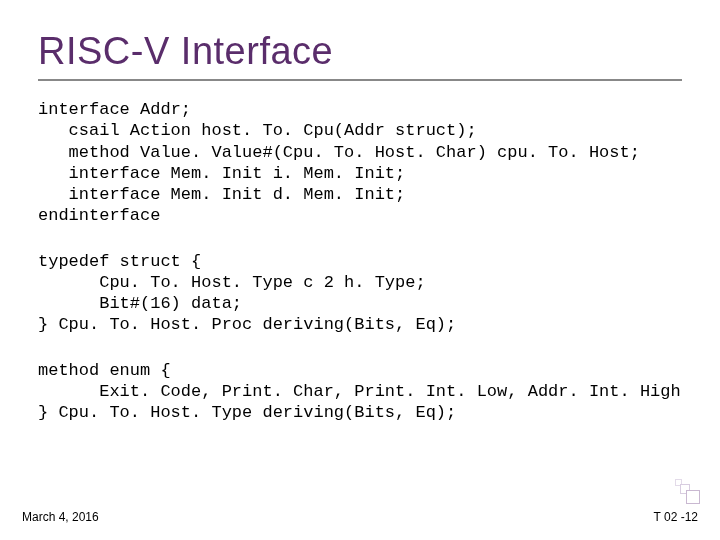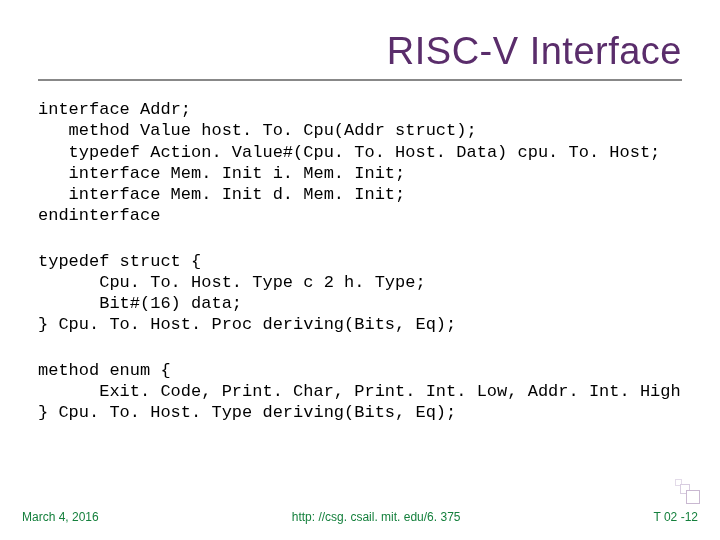--- a/index.html
+++ b/index.html
@@ -15,21 +15,20 @@
     padding: 30px 38px 0 38px;
     position: relative;
   }
   .title {
     font-family: Verdana, Geneva, sans-serif;
     font-size: 38px;
     font-weight: 400;
     color: #5a2d6b;
     margin-bottom: 2px;
     letter-spacing: 0.5px;
-    text-align: right;
   }
   .title-rule {
     border: none;
     border-top: 2px solid #888888;
     margin: 6px 0 18px 0;
     width: 100%;
   }
   .code-block {
     font-family: "Courier New", Courier, monospace;
     font-size: 17px;
@@ -42,21 +41,21 @@
   .footer {
     position: absolute;
     bottom: 16px;
     left: 0;
     width: 720px;
     padding: 0 22px;
     display: flex;
     justify-content: space-between;
     font-family: Verdana, Geneva, sans-serif;
     font-size: 12px;
-    color: #15803d;
+    color: #000000;
   }
   .corner-accent {
     position: absolute;
     right: 20px;
     bottom: 36px;
     width: 26px;
     height: 26px;
   }
   .corner-accent .sq1 {
     position: absolute;
@@ -81,22 +80,22 @@
   }
 </style>
 </head>
 <body>
 
 <div class="slide">
   <h1 class="title">RISC-V Interface</h1>
   <hr class="title-rule">
 
   <div class="code-block"><span class="kw">interface</span><span> Addr;</span>
-<span class="kw">   method Value</span><span> host. To. Cpu(Addr struct);</span>
-<span class="kw">   typedef Action. Value</span><span>#(Cpu. To. Host. Data) cpu. To. Host;</span>
+<span class="kw">   csail Action</span><span> host. To. Cpu(Addr struct);</span>
+<span class="kw">   method Value. Value</span><span>#(Cpu. To. Host. Char) cpu. To. Host;</span>
 <span class="kw">   interface</span><span> Mem. Init i. Mem. Init;</span>
 <span class="kw">   interface</span><span> Mem. Init d. Mem. Init;</span>
 <span class="kw">endinterface</span></div>
 
   <div class="code-block"><span class="kw">typedef struct</span><span> {</span>
 <span>      Cpu. To. Host. Type c 2 h. Type;</span>
 <span>      Bit#(16) data;</span>
 <span>} Cpu. To. Host. Proc </span><span class="kw">deriving(Bits, Eq)</span><span>;</span></div>
 
   <div class="code-block"><span class="kw">method enum</span><span> {</span>
@@ -104,16 +103,15 @@
 <span>} Cpu. To. Host. Type </span><span class="kw">deriving(Bits, Eq)</span><span>;</span></div>
 
   <div class="corner-accent">
     <div class="sq3"></div>
     <div class="sq2"></div>
     <div class="sq1"></div>
   </div>
 
   <div class="footer">
     <span>March 4, 2016</span>
-    <span>http: //csg. csail. mit. edu/6. 375</span>
     <span>T 02 -12</span>
   </div>
 </div>
 
 </body></html>

